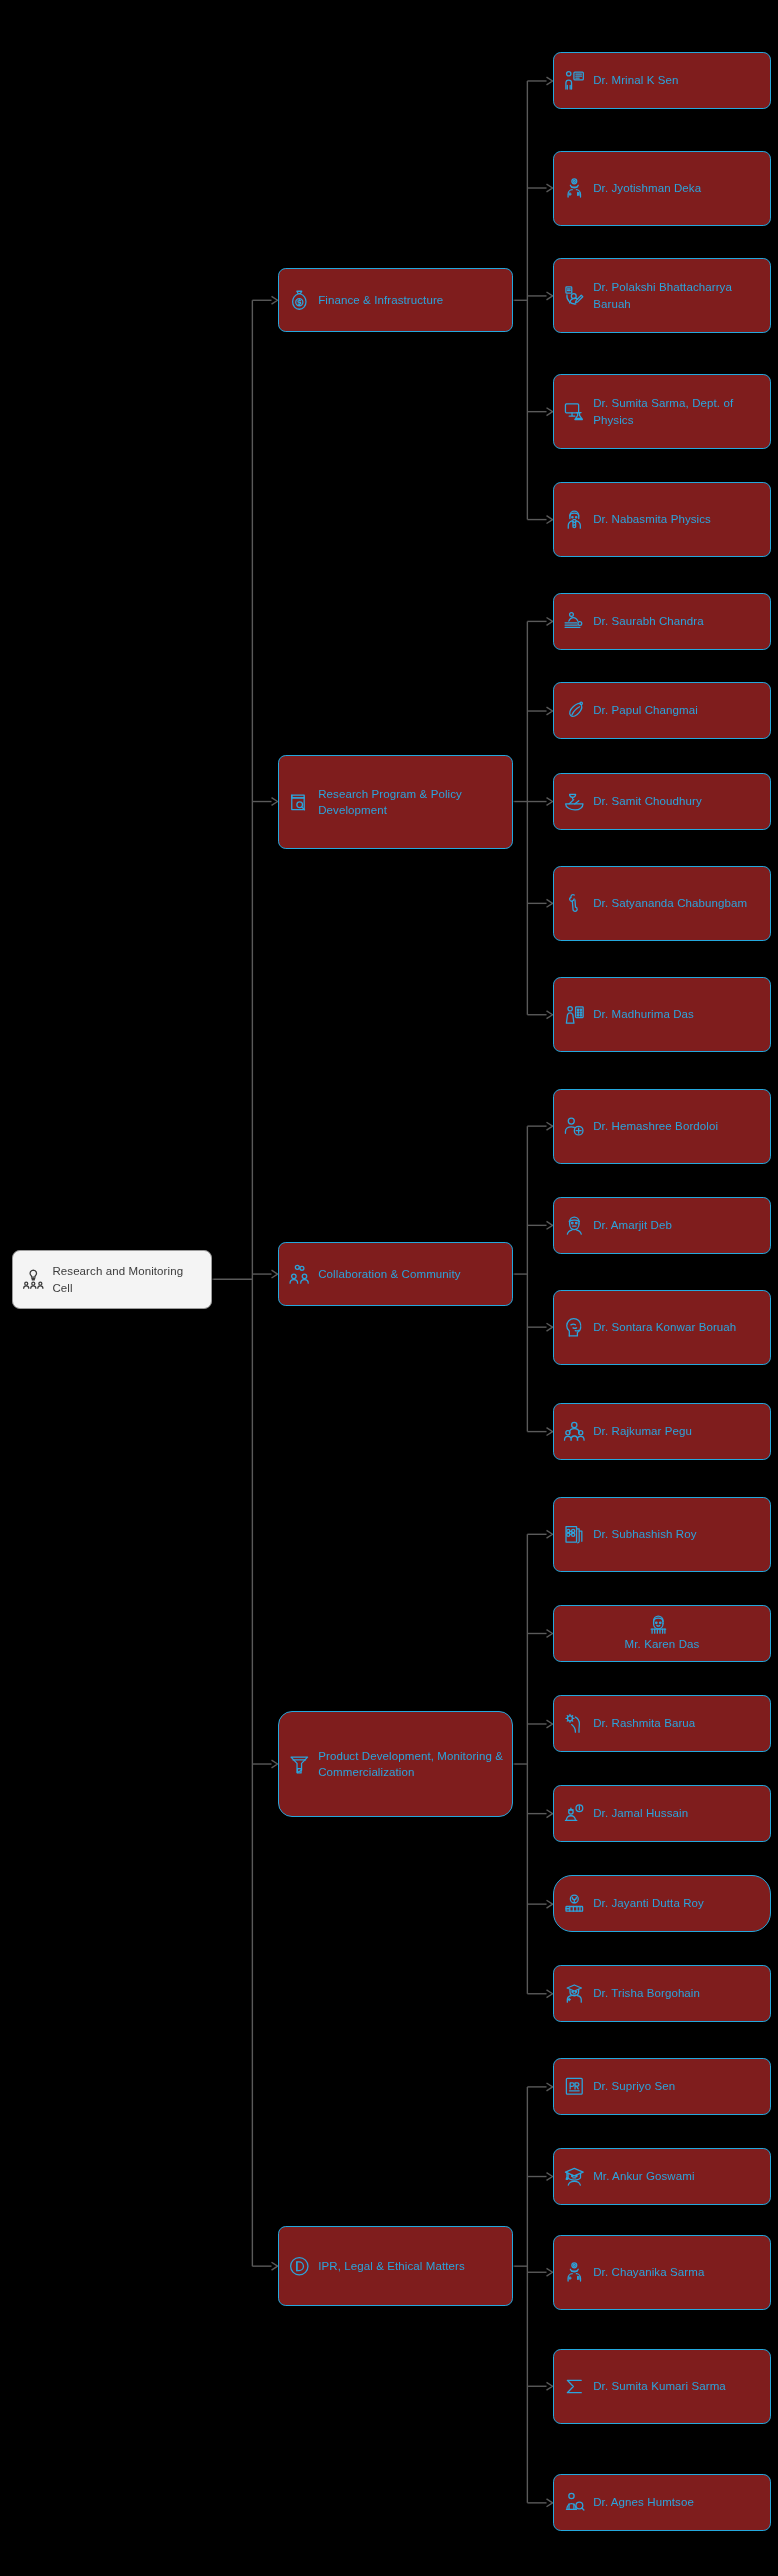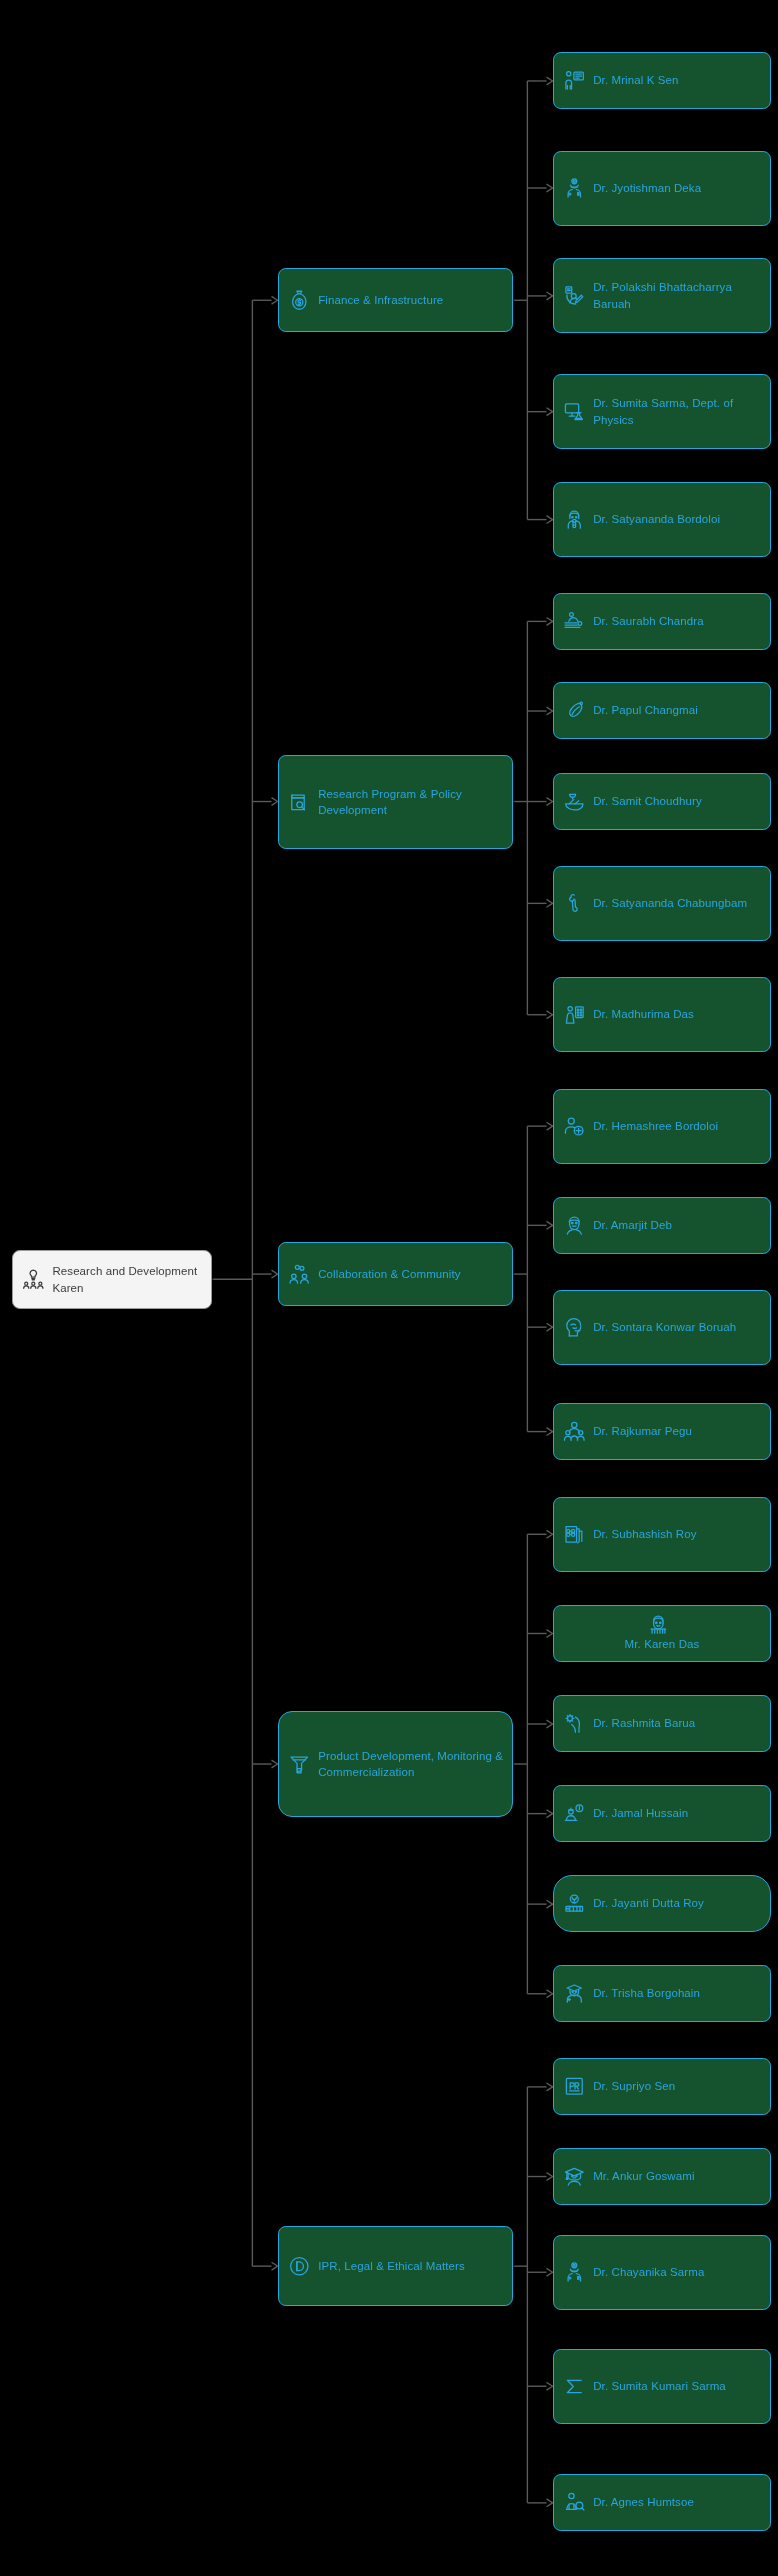--- a/index.html
+++ b/index.html
@@ -51,21 +51,21 @@
   .node.root {
     background: #f4f4f4;
     border: 1.2px solid #9a9a9a;
     box-shadow: 1.7px 1.7px 0 rgba(0,0,0,.35);
   }
   .node.root .lbl { color: #3c3c3c; }
   .node.root .ico svg { stroke: #3c3c3c; }
 
   
   .node.cat, .node.leaf {
-    background: #14532d;
+    background: #7f1d1d;
     border: 1.7px solid #24a8dd;
     box-shadow: 1.7px 1.7px 0 rgba(0,0,0,.30);
   }
   .node.cat .lbl, .node.leaf .lbl { color: #2ba4dd; }
   .node.cat .ico svg, .node.leaf .ico svg { stroke: #2ba4dd; }
 </style>
 </head>
 <body>
 
 <div id="canvas">
@@ -148,21 +148,21 @@
         <span class="ico">
           <svg viewBox="0 0 24 24" fill="none" stroke-width="1.35" stroke-linecap="round" stroke-linejoin="round">
             <path d="M12 2.2a3.4 3.4 0 0 0-1.9 6.2v1.3h3.8V8.4A3.4 3.4 0 0 0 12 2.2z"></path>
             <path d="M10.4 11.2h3.2M10.8 12.6h2.4"></path>
             <circle cx="4.5" cy="16.6" r="1.6"></circle>
             <circle cx="12" cy="16.6" r="1.6"></circle>
             <circle cx="19.5" cy="16.6" r="1.6"></circle>
             <path d="M1.8 21.6c0-1.7 1.2-2.6 2.7-2.6s2.7.9 2.7 2.6M9.3 21.6c0-1.7 1.2-2.6 2.7-2.6s2.7.9 2.7 2.6M16.8 21.6c0-1.7 1.2-2.6 2.7-2.6s2.7.9 2.7 2.6"></path>
           </svg>
         </span>
-        <span class="lbl">Research and Development Karen</span>
+        <span class="lbl">Research and Monitoring Cell</span>
       </div>
       <div class="node cat" style="left: 278px; top: 268px; width: 235px; height: 64px;">
         <span class="ico">
           <svg viewBox="0 0 24 24" fill="none" stroke-width="1.35" stroke-linecap="round" stroke-linejoin="round">
             <path d="M9.4 2.4h5.2l-1.5 2.6h-2.2z"></path>
             <path d="M10.9 5h2.2c3.4 1.5 6 4.7 6 8.6 0 4.6-3.1 7.9-7.1 7.9s-7.1-3.3-7.1-7.9c0-3.9 2.6-7.1 6-8.6z"></path>
             <circle cx="12" cy="14" r="3.8"></circle>
             <path d="M13.3 12.4h-1.9a.9.9 0 0 0 0 1.8h1.2a.9.9 0 0 1 0 1.8h-2M12 11.3v1.1M12 15.9v1.1"></path>
           </svg>
         </span>
@@ -226,21 +226,21 @@
             <path d="M7.3 8.6c0-2 1.4-3.1 4.7-3.1s4.7 1.1 4.7 3.1"></path>
             <circle cx="10" cy="9.8" r=".7"></circle>
             <circle cx="14" cy="9.8" r=".7"></circle>
             <path d="M10.8 12.4h2.4"></path>
             <path d="M5.6 21.4v-2.8c0-2.6 1.8-4.4 4.2-5M18.4 21.4v-2.8c0-2.6-1.8-4.4-4.2-5"></path>
             <path d="M9.8 13.6a2.3 2.3 0 0 0 4.4 0"></path>
             <circle cx="12" cy="19.4" r="1.5"></circle>
             <path d="M10.6 18.2v-4.4M13.4 18.2v-4.4"></path>
           </svg>
         </span>
-        <span class="lbl">Dr. Satyananda Bordoloi</span>
+        <span class="lbl">Dr. Nabasmita Physics</span>
       </div>
       <div class="node cat" style="left: 278px; top: 755px; width: 235px; height: 94px;">
         <span class="ico">
           <svg viewBox="0 0 24 24" fill="none" stroke-width="1.35" stroke-linecap="round" stroke-linejoin="round">
             <path d="M4 4.3h13.2v3.1H4z"></path>
             <path d="M4 4.3v15.4h13.2V7.4"></path>
             <path d="M4 7.4h13.2"></path>
             <circle cx="12.4" cy="14.6" r="3"></circle>
             <path d="M14.6 16.9l3 3"></path>
           </svg>

